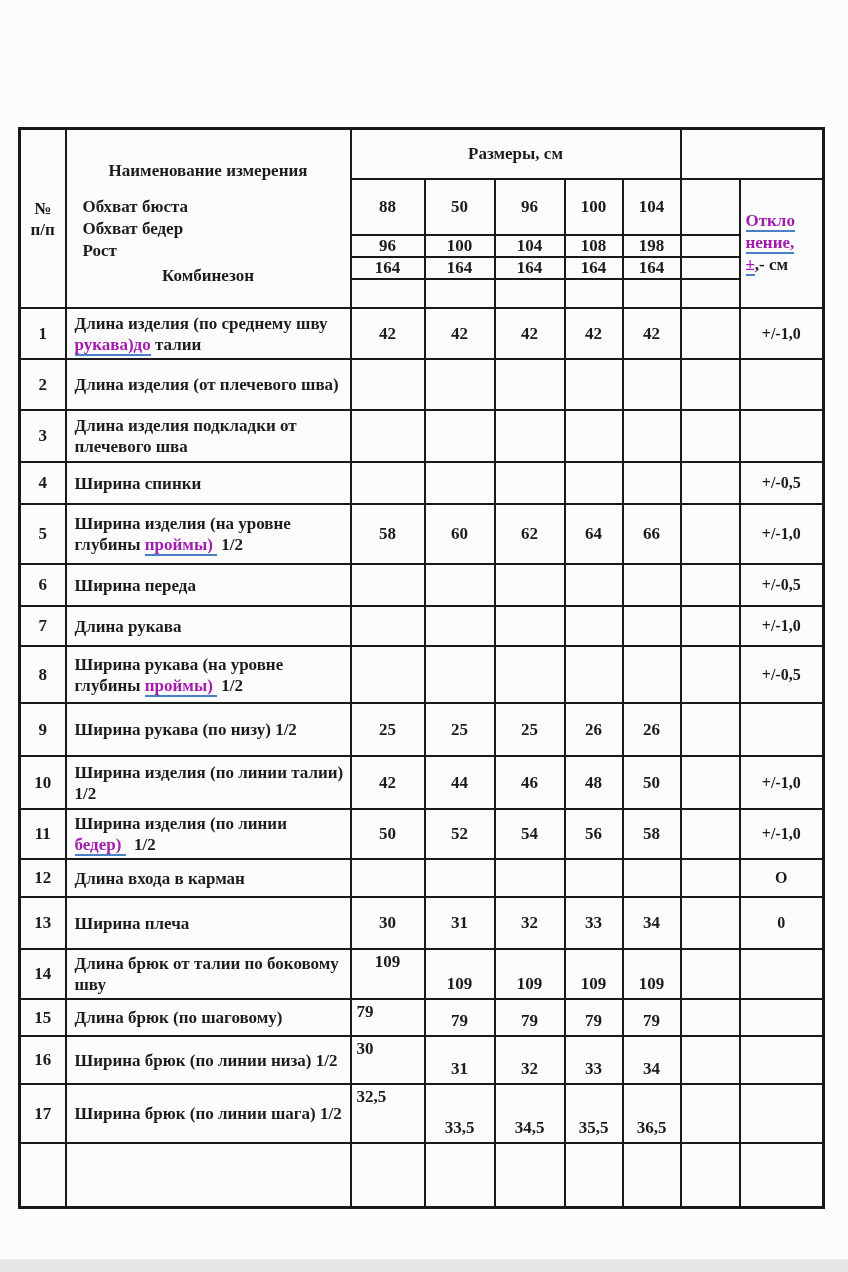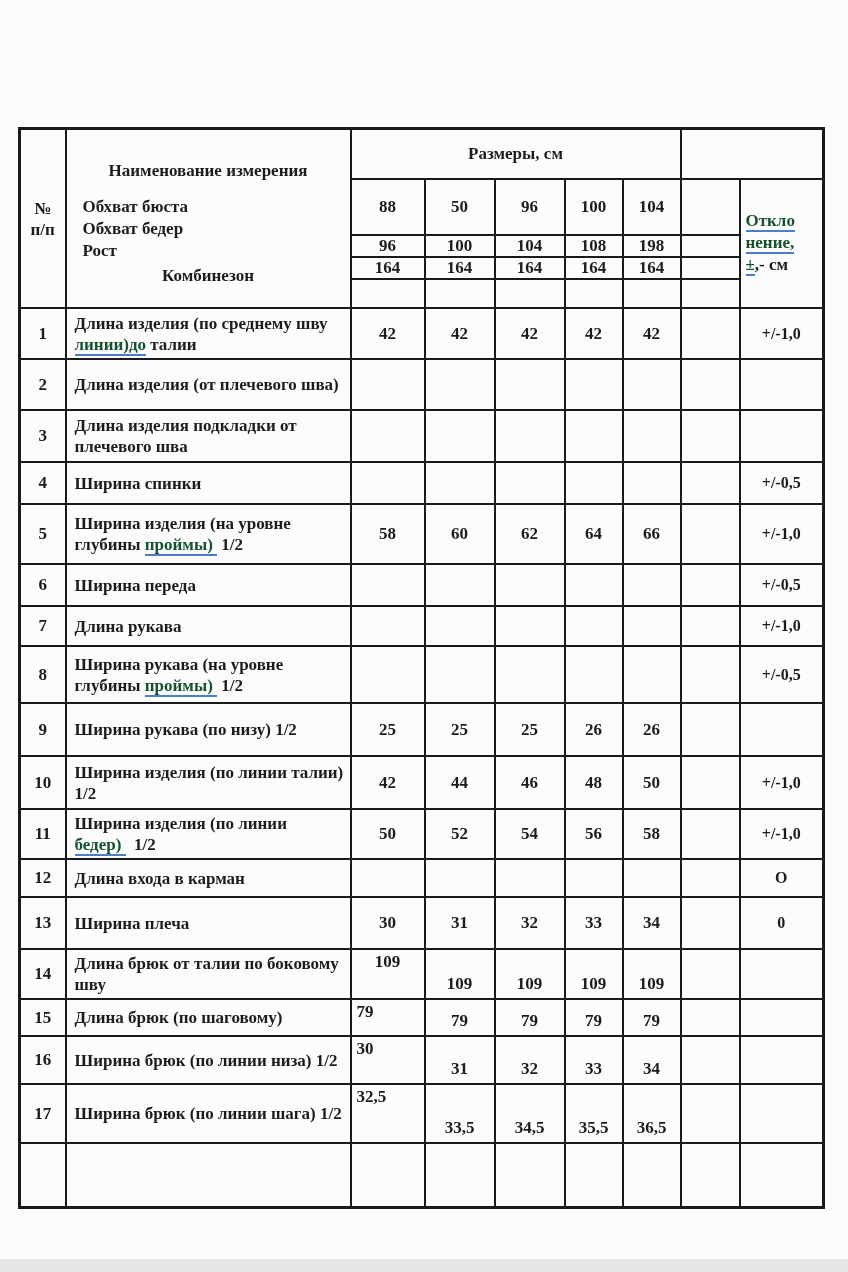--- a/index.html
+++ b/index.html
@@ -30,21 +30,21 @@
 
   .name-head { vertical-align: top; padding: 16px; text-align: left; }
   .nh-title { height: 50px; display: flex; align-items: center; justify-content: center; }
   .nh-label { height: 22px; line-height: 22px; text-align: left; padding-right: 4px; white-space: nowrap; }
   .nh-group { height: 29px; line-height: 27px; text-align: center; }
 
   .sv { line-height: 20px; }
 
   .dev-head { vertical-align: middle; text-align: left; padding-left: 5px; line-height: 22px; }
 
-  .u { border-bottom: 2px solid #4a80c4; color: #14532d; }
+  .u { border-bottom: 2px solid #4a80c4; color: #a21caf; }
 
   .nm { text-align: left; vertical-align: middle; padding: 3px 4px 3px 8px; line-height: 21px; }
   td.val.top  { vertical-align: top; padding-top: 2px; }
   td.val.bot  { vertical-align: bottom; padding-bottom: 4px; }
   td.val.left { text-align: left; padding-left: 5px; }
   td.dev { font-size: 16px; border-radius: 10px; }
 </style>
 </head>
 <body>
 
@@ -111,21 +111,21 @@
         <td class="c"></td>
         <td class="c"></td>
         <td class="c"></td>
         <td class="c"></td>
         <td class="c gap"></td>
       </tr>
     </thead>
     <tbody>
         <tr style="height: 51px;">
           <td class="c num">1</td>
-          <td class="nm"><span>Длина изделия (по среднему шву </span><span class="u">линии)до</span><span> талии</span></td>
+          <td class="nm"><span>Длина изделия (по среднему шву </span><span class="u">рукава)до</span><span> талии</span></td>
           <td class="c val">42</td>
           <td class="c val">42</td>
           <td class="c val">42</td>
           <td class="c val">42</td>
           <td class="c val">42</td>
           <td class="c gap"></td>
           <td class="c dev">+/-1,0</td>
         </tr>
         <tr style="height: 51px;">
           <td class="c num">2</td>

